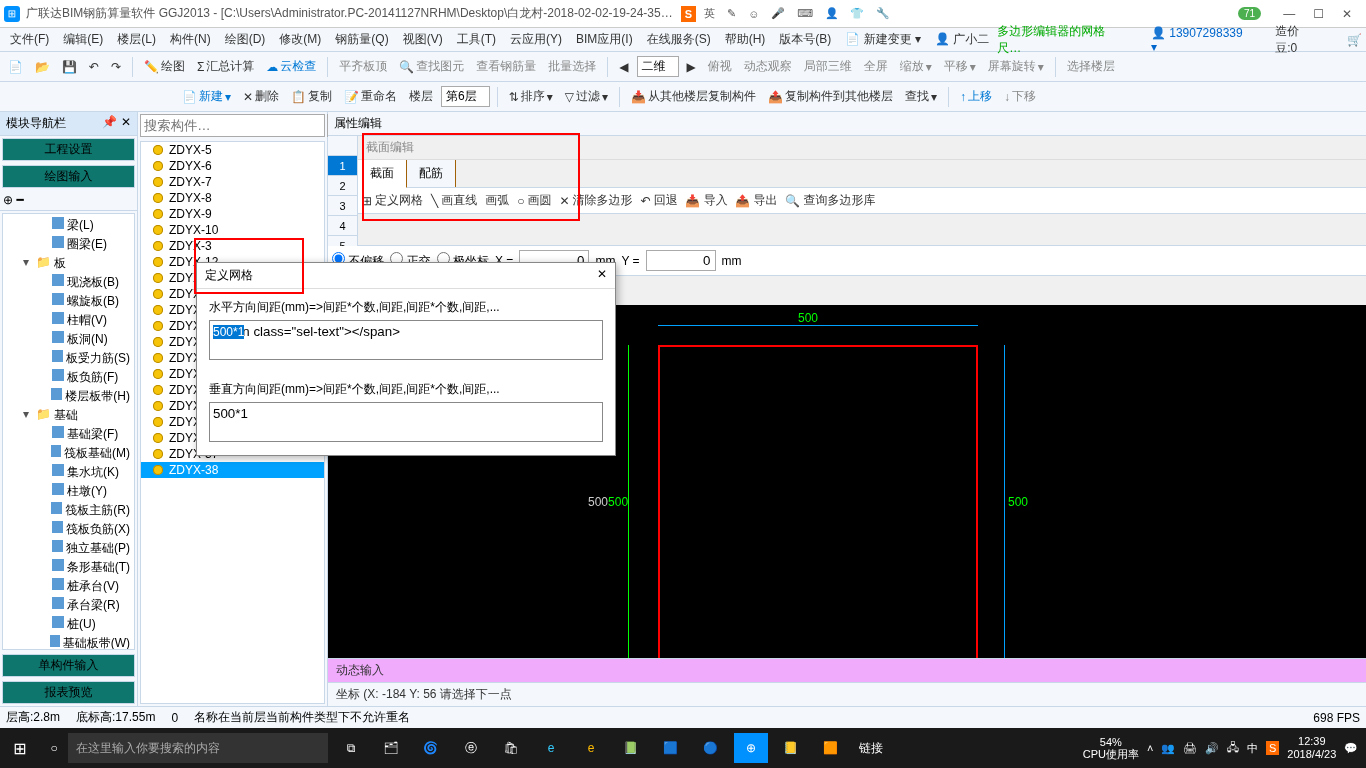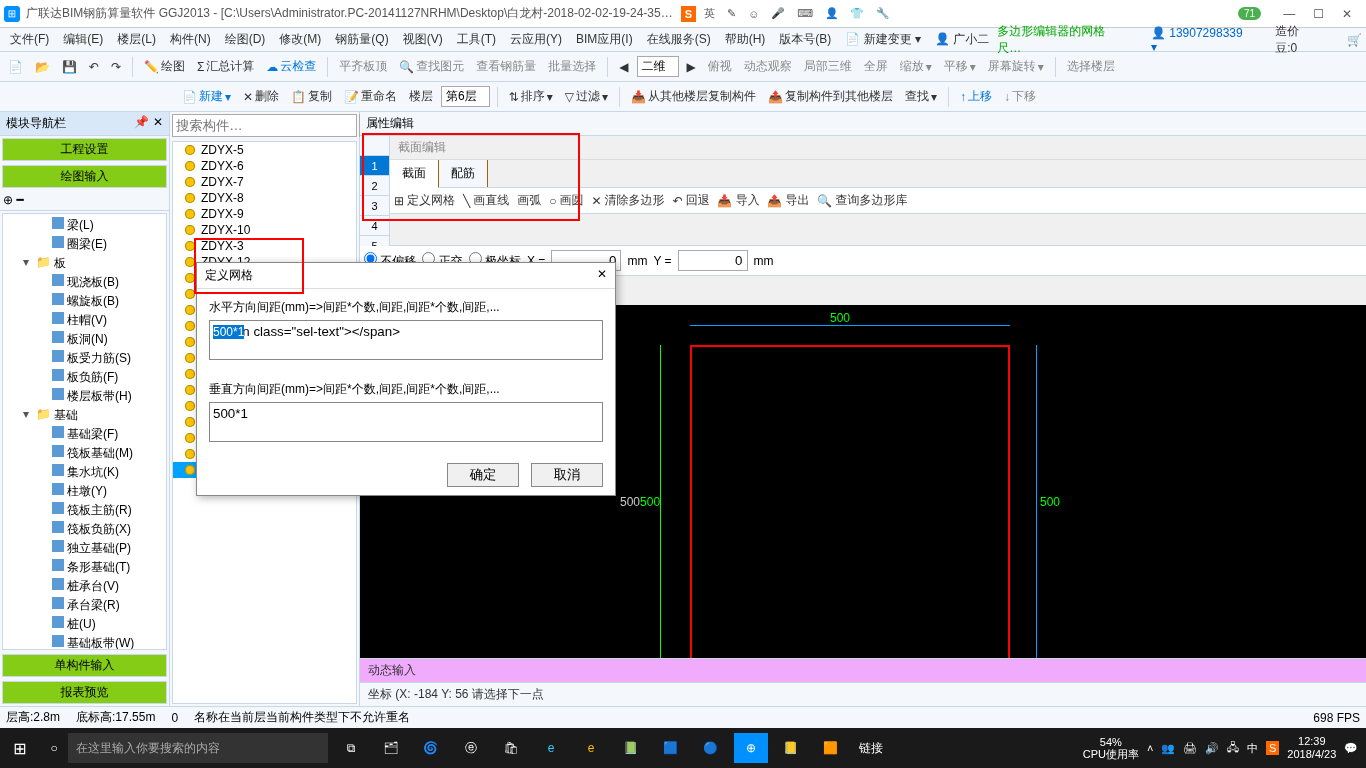--- a/index.html
+++ b/index.html
@@ -17,23 +17,23 @@
 .menubar .mi { padding: 2px 6px; color: #333; white-space: nowrap; }
 .menubar .right-info { margin-left: auto; display: flex; align-items: center; gap: 28px; }
 .menubar .green-hint { color: #0a0; }
 .menubar .phone { color: #06c; }
 .menubar .beans { color: #333; }
 .toolbar1, .toolbar2 { height: 30px; background: #f4f8fc; border-bottom: 1px solid #c8d8e8; display: flex; align-items: center; padding: 0 4px; gap: 4px; font-size: 12px; white-space: nowrap; overflow: hidden; }
 .tb-btn { padding: 2px 4px; color: #333; display: inline-flex; align-items: center; gap: 2px; }
 .tb-sep { width: 1px; height: 20px; background: #c8d8e8; margin: 0 3px; }
 .tb-combo { border: 1px solid #aaa; padding: 1px 12px 1px 4px; background: #fff; }
 .main { display: flex; height: calc(100% - 28px - 24px - 60px - 22px - 40px); }
-.left-panel { width: 170px; background: #f4f8fc; border-right: 1px solid #c8d8e8; display: flex; flex-direction: column; }
+.left-panel { width: 138px; background: #f4f8fc; border-right: 1px solid #c8d8e8; display: flex; flex-direction: column; }
 .left-panel .header { background: #d8e8f8; padding: 3px 6px; border-bottom: 1px solid #c8d8e8; display: flex; justify-content: space-between; }
-.left-panel .section-btn { background: #84cc16; border: 1px solid #c8d8e8; padding: 2px; margin: 2px; text-align: center; }
+.left-panel .section-btn { background: #0f766e; border: 1px solid #c8d8e8; padding: 2px; margin: 2px; text-align: center; }
 .left-panel .mini-toolbar { padding: 3px; border-bottom: 1px solid #c8d8e8; }
 .tree { flex: 1; overflow: auto; padding: 2px; background: #fff; margin: 2px; border: 1px solid #c8d8e8; }
 .tree-node { padding: 1px 2px 1px 18px; white-space: nowrap; display: flex; gap: 3px; } .tree-node.lvl1 { padding-left: 18px; } .tree-node.lvl2 { padding-left: 34px; }
 .tree-node .exp { width: 10px; color: #555; }
 .tree-node .folder { color: #e6a817; }
 .tree-node .leaf-ic { width: 12px; height: 12px; display: inline-block; background: #5a9bd5; }
 .mid-panel { width: 190px; background: #f4f8fc; border-right: 1px solid #c8d8e8; display: flex; flex-direction: column; }
 .mid-panel .search-row { display: flex; padding: 2px; gap: 2px; }
 .mid-panel .search-row input { flex: 1; border: 1px solid #aaa; padding: 3px; background: #fff; }
 .mid-panel .search-row .mag { width: 22px; border: 1px solid #aaa; text-align: center; line-height: 18px; color: #0078d4; }
@@ -479,20 +479,16 @@
     <span>定义网格</span>
     <span>✕</span>
   </div>
   <div class="dlg-body">
     <div class="dlg-label">水平方向间距(mm)=&gt;间距*个数,间距,间距*个数,间距,...</div>
     <textarea style="">&lt;span class="sel-text"&gt;&lt;/span&gt;</textarea>
     <div style="position:relative;top:-38px;left:4px;width:40px"><span style="background:#0078d4;color:#fff">500*1</span></div>
     <div class="dlg-label" style="margin-top:4px">垂直方向间距(mm)=&gt;间距*个数,间距,间距*个数,间距,...</div>
     <textarea style="">500*1</textarea>
   </div>
-  <div class="dlg-btns">
-    <button>确定</button>
-    <button>取消</button>
-  </div>
 </div>
 
 <div class="hl-red" style="left:362px;top:133px;width:218px;height:88px"></div>
 <div class="hl-red" style="left:194px;top:238px;width:110px;height:56px"></div>
 
 </body></html>

